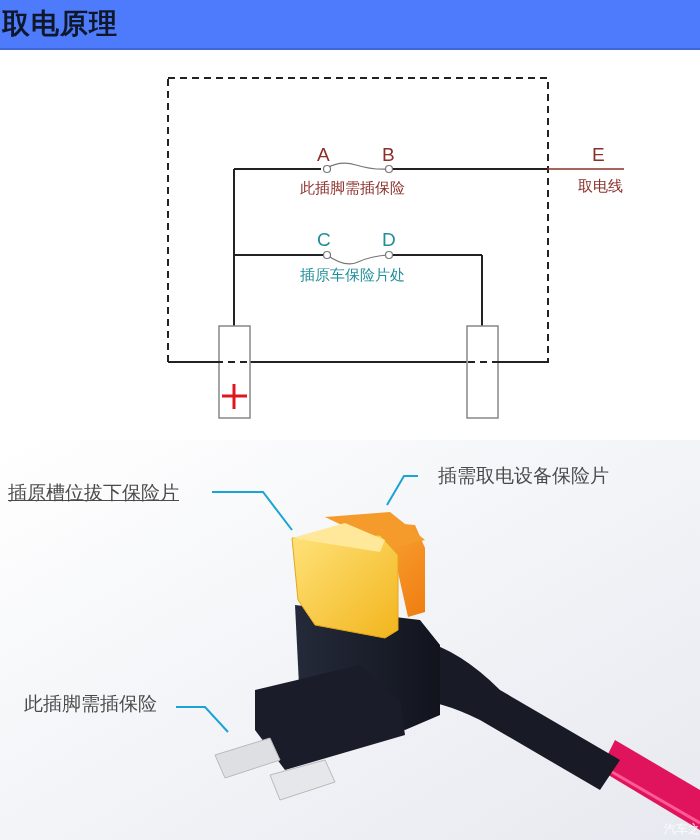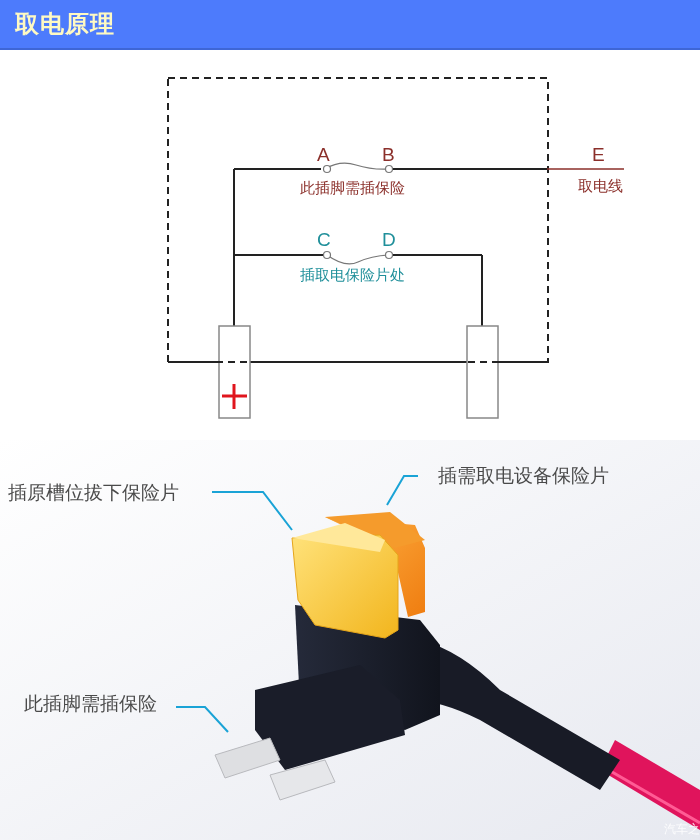--- a/index.html
+++ b/index.html
@@ -1,22 +1,22 @@
 <!DOCTYPE html>
 <html><head>
 <meta charset="utf-8">
 <style>
   * { margin:0; padding:0; box-sizing:border-box; }
   html, body { width:700px; height:840px; background:#ffffff; overflow:hidden;
     font-family: "DejaVu Sans", "Liberation Sans", sans-serif; }
   .page { position:relative; width:700px; height:840px; background:#ffffff; }
   .header { position:absolute; left:0; top:0; width:700px; height:50px;
     background:#4d7bfc; border-bottom:2px solid #3e66d6; }
-  .header-title { position:absolute; left:15px; top:8px; color:#fef9c3;
-    font-size:24px; font-weight:bold; letter-spacing:1px; line-height:32px; }
+  .header-title { position:absolute; left:2px; top:8px; color:#0f172a;
+    font-size:28px; font-weight:bold; letter-spacing:1px; line-height:32px; }
   .abs { position:absolute; }
   .lbl-red { color:#8b2f2a; }
   .lbl-teal { color:#1f8f9a; }
   .letter { font-size:19px; line-height:20px; font-family:"Liberation Sans", sans-serif; }
   .cap { font-size:15px; line-height:18px; }
   .callout { color:#4a4a4a; font-size:19px; line-height:24px; }
   .watermark { color:rgba(255,255,255,0.85); font-size:12px; }
   svg { position:absolute; left:0; top:0; }
 </style>
 </head>
@@ -56,21 +56,21 @@
     <line x1="234" y1="384" x2="234" y2="409" stroke="#e0151d" stroke-width="3"></line>
   </svg>
 
   <div class="abs letter lbl-red" style="left:317px;top:145px;">A</div>
   <div class="abs letter lbl-red" style="left:382px;top:145px;">B</div>
   <div class="abs cap lbl-red" style="left:300px;top:179px;">此插脚需插保险</div>
   <div class="abs letter lbl-red" style="left:592px;top:145px;">E</div>
   <div class="abs cap lbl-red" style="left:578px;top:177px;">取电线</div>
   <div class="abs letter lbl-teal" style="left:317px;top:230px;">C</div>
   <div class="abs letter lbl-teal" style="left:382px;top:230px;">D</div>
-  <div class="abs cap lbl-teal" style="left:300px;top:266px;">插取电保险片处</div>
+  <div class="abs cap lbl-teal" style="left:300px;top:266px;">插原车保险片处</div>
 
   <svg width="700" height="840">
     <defs>
       <linearGradient id="bg" x1="0" y1="0" x2="1" y2="1">
         <stop offset="0" stop-color="#ffffff"></stop>
         <stop offset="1" stop-color="#e7e9f0"></stop>
       </linearGradient>
       <linearGradient id="yel" x1="0" y1="0" x2="1" y2="1">
         <stop offset="0" stop-color="#ffe27a"></stop>
         <stop offset="1" stop-color="#f2b51d"></stop>
@@ -101,18 +101,18 @@
     <path d="M325 517 L390 512 L425 540 L395 548 Z" fill="#f59b2c"></path>
 
     <path d="M292 538 L380 535 L398 555 L398 630 L385 638 L315 625 L298 600 Z" fill="url(#yel)" stroke="#e6a51a"></path>
     <path d="M292 538 L345 523 L385 540 L380 552 Z" fill="#ffe89a"></path>
 
     <polyline points="212,492 263,492 292,530" fill="none" stroke="#1aa3d6" stroke-width="2"></polyline>
     <polyline points="418,476 404,476 387,505" fill="none" stroke="#1aa3d6" stroke-width="2"></polyline>
     <polyline points="176,707 205,707 228,732" fill="none" stroke="#1aa3d6" stroke-width="2"></polyline>
   </svg>
 
-  <div class="abs callout" style="left:8px;top:480px;">插原槽位拔下保险片</div>
+  <div class="abs callout" style="left:8px;top:480px;text-decoration:underline;">插原槽位拔下保险片</div>
   <div class="abs callout" style="left:438px;top:463px;">插需取电设备保险片</div>
   <div class="abs callout" style="left:24px;top:677px;margin-top:14px;">此插脚需插保险</div>
   <div class="abs watermark" style="left:664px;top:821px;">汽车之家</div>
 
 </div>
 
 </body></html>

